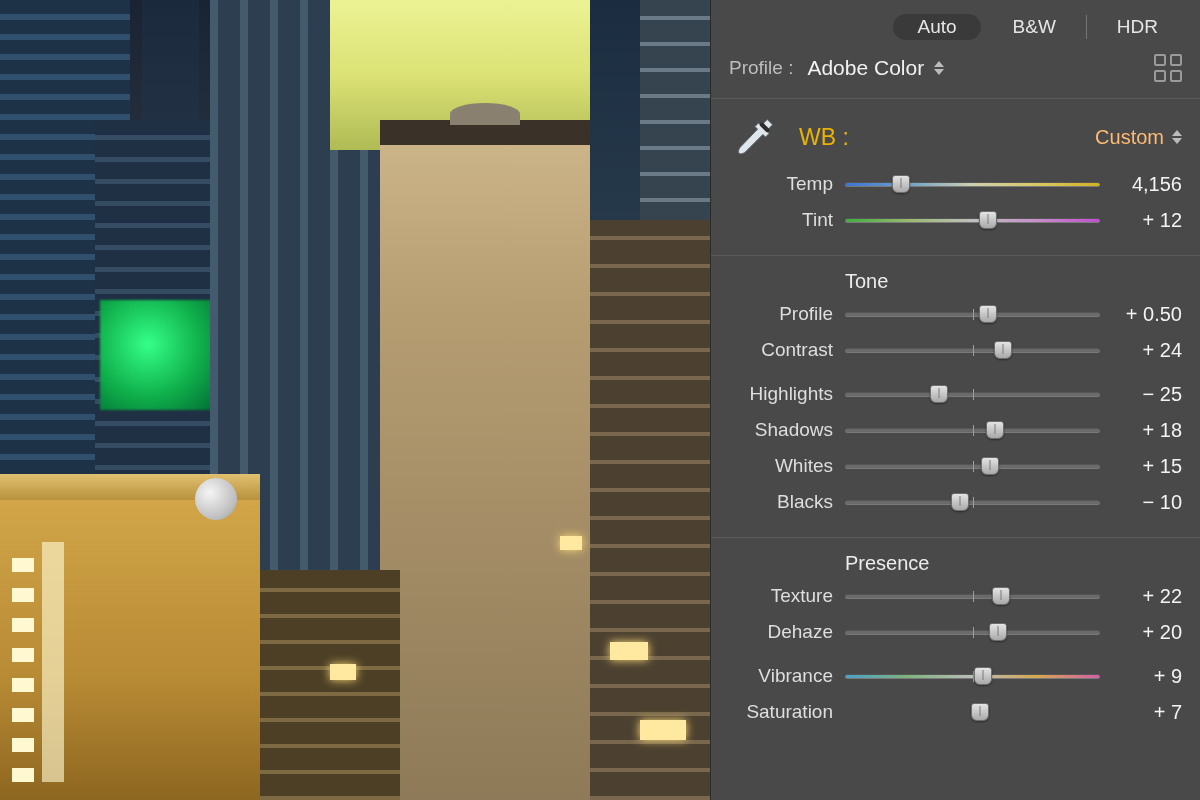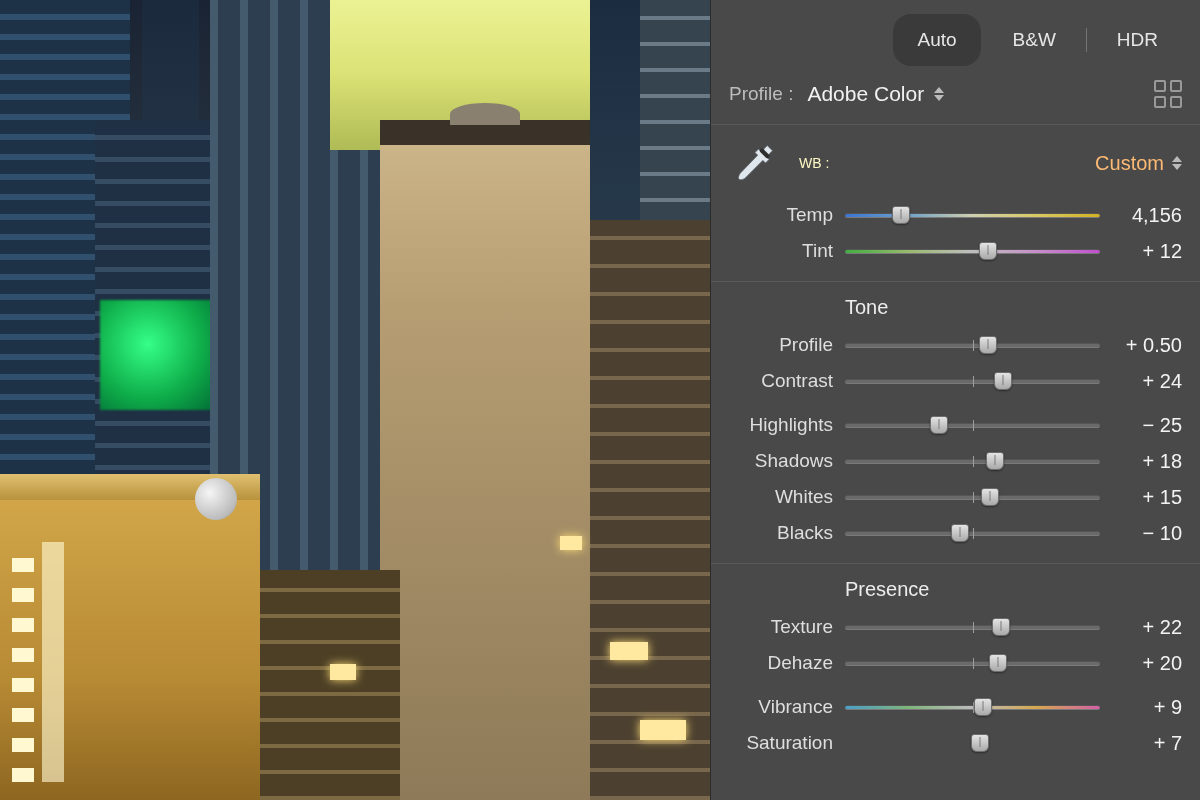--- a/index.html
+++ b/index.html
@@ -98,21 +98,21 @@
     padding: 6px 16px 6px 18px;
     background:#3e3e3e;
     border-bottom:1px solid #2e2e2e;
     height:46px;
   }
   .eye svg{width:26px;height:26px;display:block;}
   .panel-title { display:flex; align-items:center; gap:10px; color:#e9e9e9; font-size:24px; font-weight:300;}
   .tri-down { width:0;height:0;border-left:8px solid transparent;border-right:8px solid transparent;border-top:10px solid #cfcfcf;}
 
   .mode-row { display:flex; justify-content:flex-end; gap:0; padding:14px 18px 14px 18px; align-items:center;}
-  .pill { padding:15px 24px; border-radius:18px; color:#e6e6e6; font-size:19px; cursor:pointer;}
+  .pill { padding:2px 24px; border-radius:18px; color:#e6e6e6; font-size:19px; cursor:pointer;}
   .pill.auto { background:#3a3a3a; }
   .pill.bw { margin-left:8px;}
   .vdiv { width:1px; height:24px; background:#757575; margin:0 6px;}
   .pill.hdr {}
 
   .profile-row {
     display:flex; align-items:center; gap:14px;
     padding:0 18px 16px 18px;
     text-align:right;
   }
@@ -128,26 +128,26 @@
   .spacer{flex:1;}
   .grid-icon{display:grid;grid-template-columns:12px 12px;grid-template-rows:12px 12px;gap:4px;cursor:pointer;}
   .grid-icon span{border:2px solid #9a9a9a;border-radius:2px;}
 
   .section { border-top:1px solid #5a5a5a; padding:12px 18px 14px 18px;}
   .section.first{border-top:1px solid #5a5a5a;}
   .wb-head{display:flex;align-items:center;gap:18px;margin-bottom:10px;}
   .eyedrop{width:52px;height:52px;display:flex;align-items:center;justify-content:center;cursor:pointer;}
   .eyedrop svg{width:42px;height:42px;}
   .wb-label-wrap{flex:1;display:flex;align-items:center;justify-content:space-between;}
-  .wb-lab{color:#fef9c3;font-size:14px;}
+  .wb-lab{color:#eab308;font-size:23px;}
   .wb-val{display:flex;align-items:center;gap:8px;color:#fdba74;font-size:20px;cursor:pointer;}
 
   .heading{color:#ececec;font-size:20px;margin:2px 0 10px 116px;}
 
-  .row{display:flex;align-items:center;gap:12px;height:32px;}
+  .row{display:flex;gap:12px;height:32px;}
   .row + .row{margin-top:4px;}
   .rlabel{width:104px;text-align:right;color:#dedede;font-size:19px;}
   .rval{width:70px;text-align:right;color:#f3f3f3;font-size:20px;}
 
   .slider{flex:1;height:22px;position:relative;cursor:pointer;}
   .track{position:absolute;left:0;right:0;top:9px;height:5px;border-radius:3px;
     background:#6a6a6a;border-top:1px solid #555;border-bottom:1px solid #7a7a7a;}
   .track.temp{background:linear-gradient(90deg,#3b74d4,#6fa2c8,#cfcfae,#d9c964,#d0b322);}
   .track.tint{background:linear-gradient(90deg,#3fae3f,#9ab96e,#bfbfbf,#c78fca,#c24ed0);}
   .track.vib{background:linear-gradient(90deg,#49a0c9,#7fb57a,#bcbcbc,#d6a84e,#d45fa6);}

